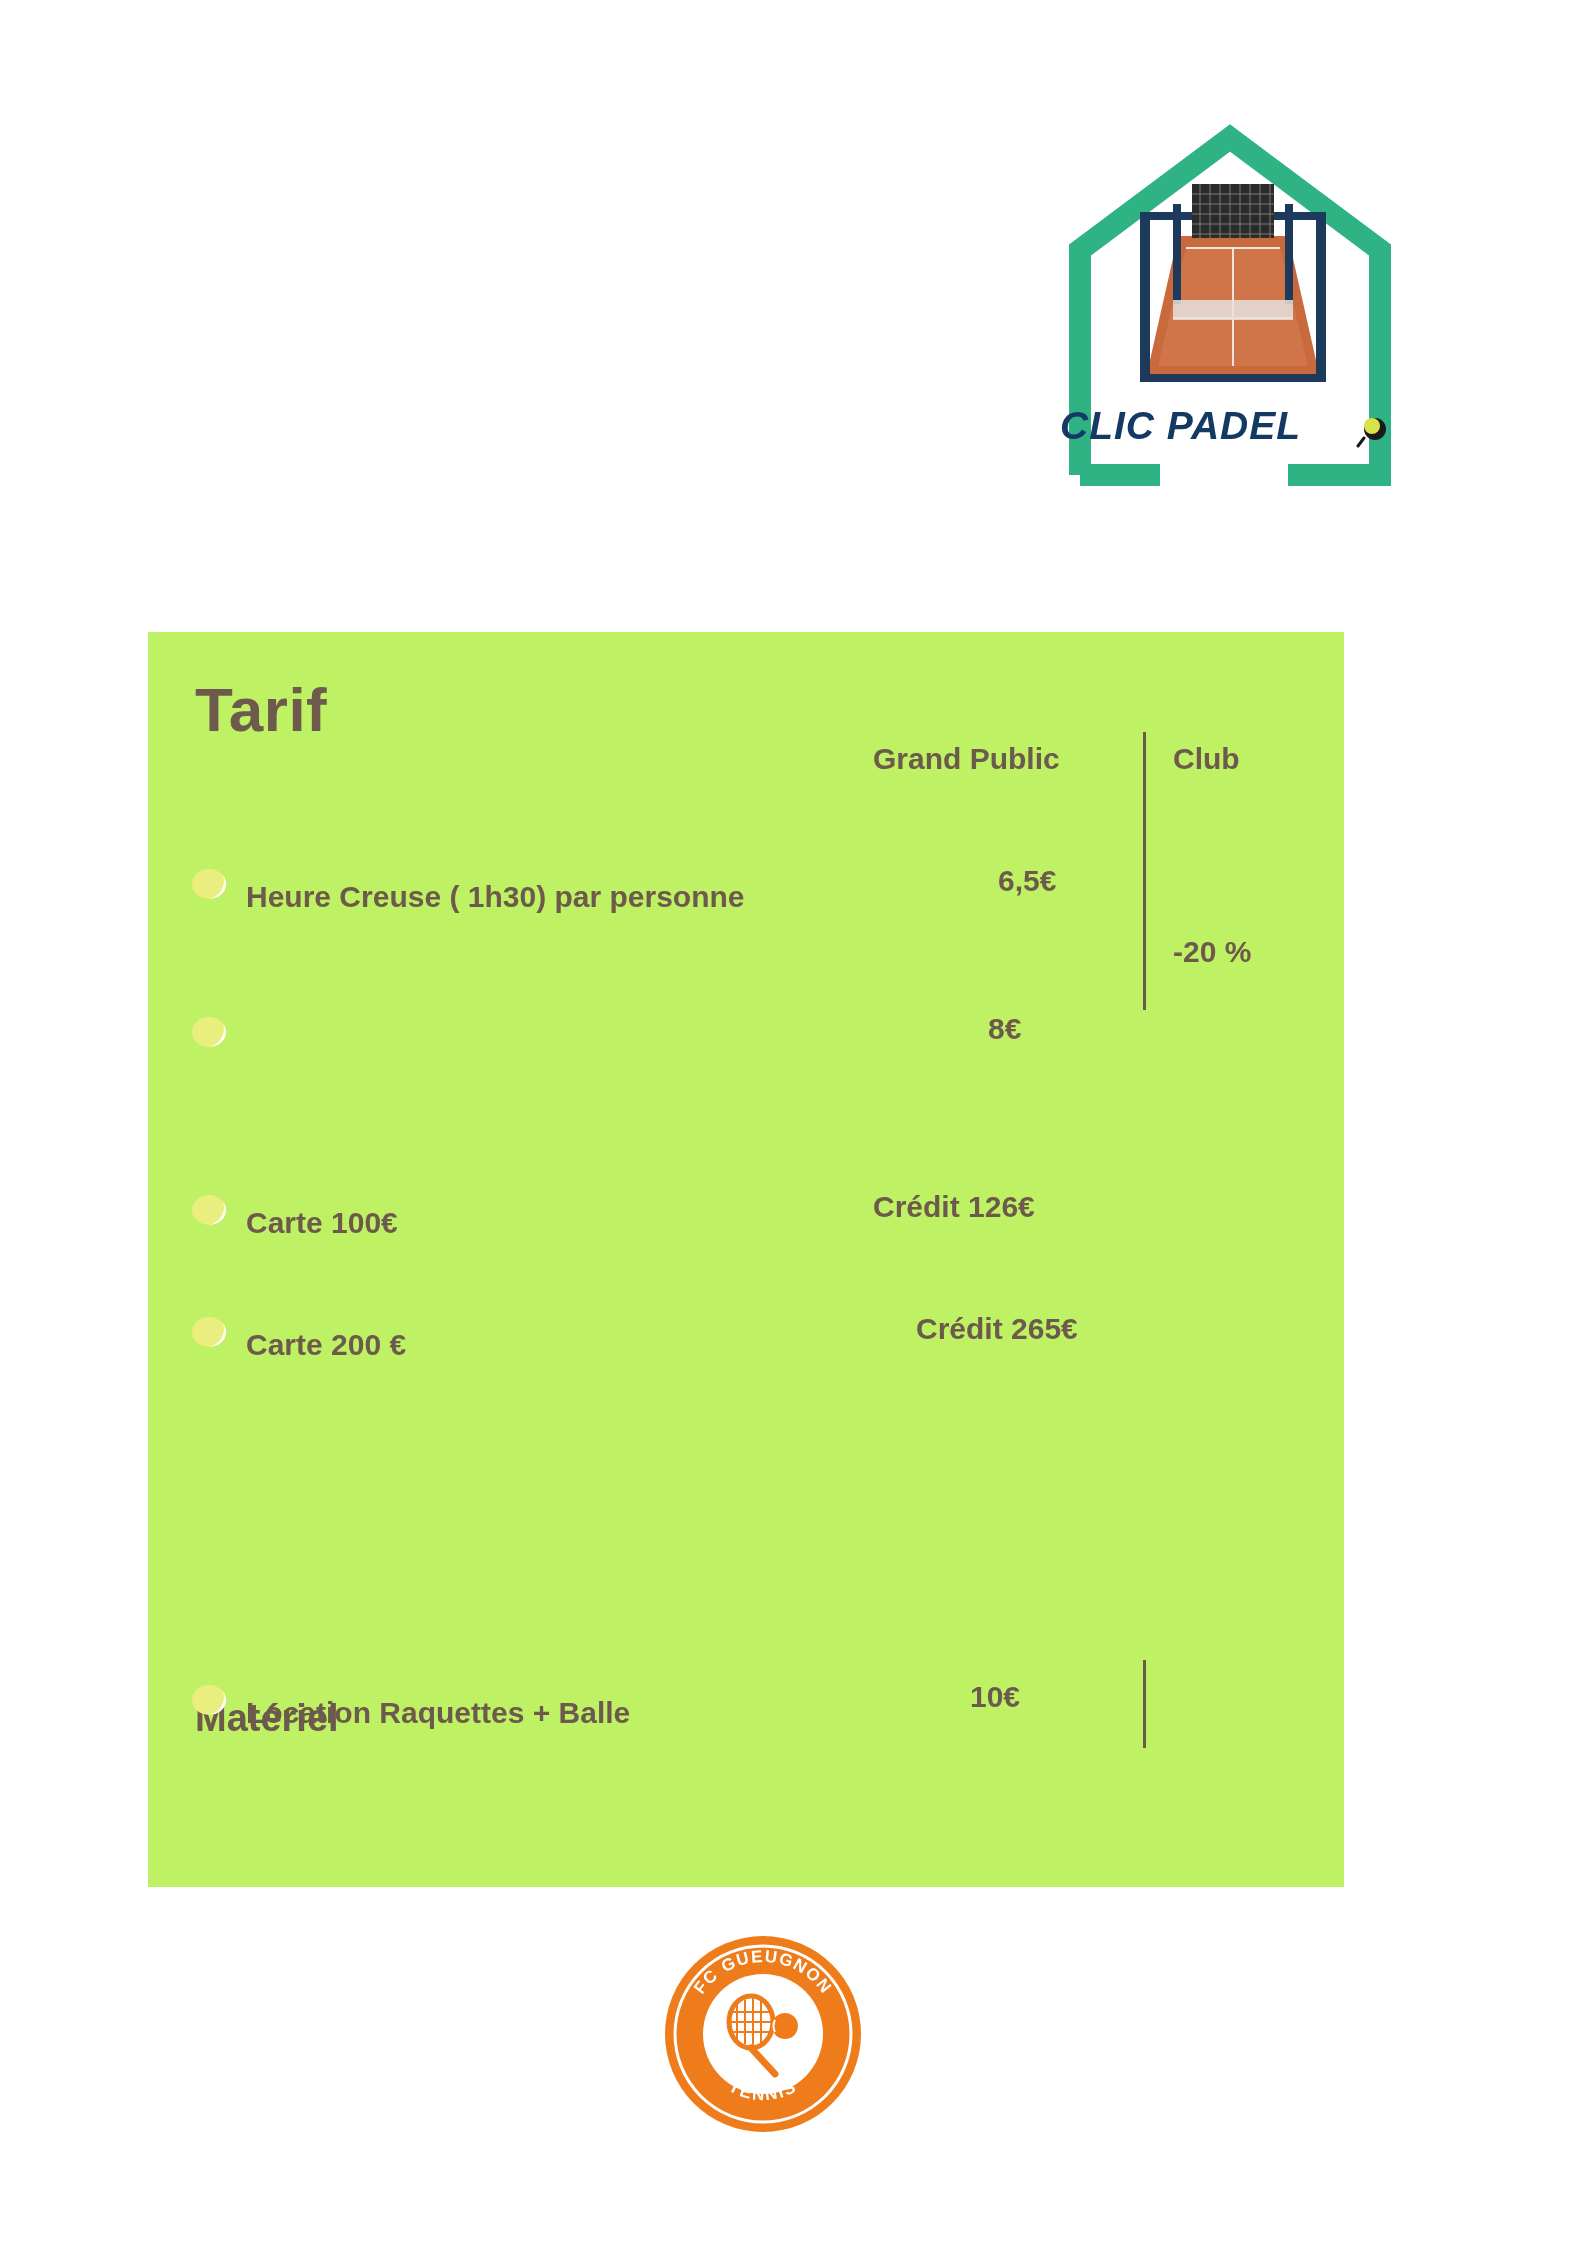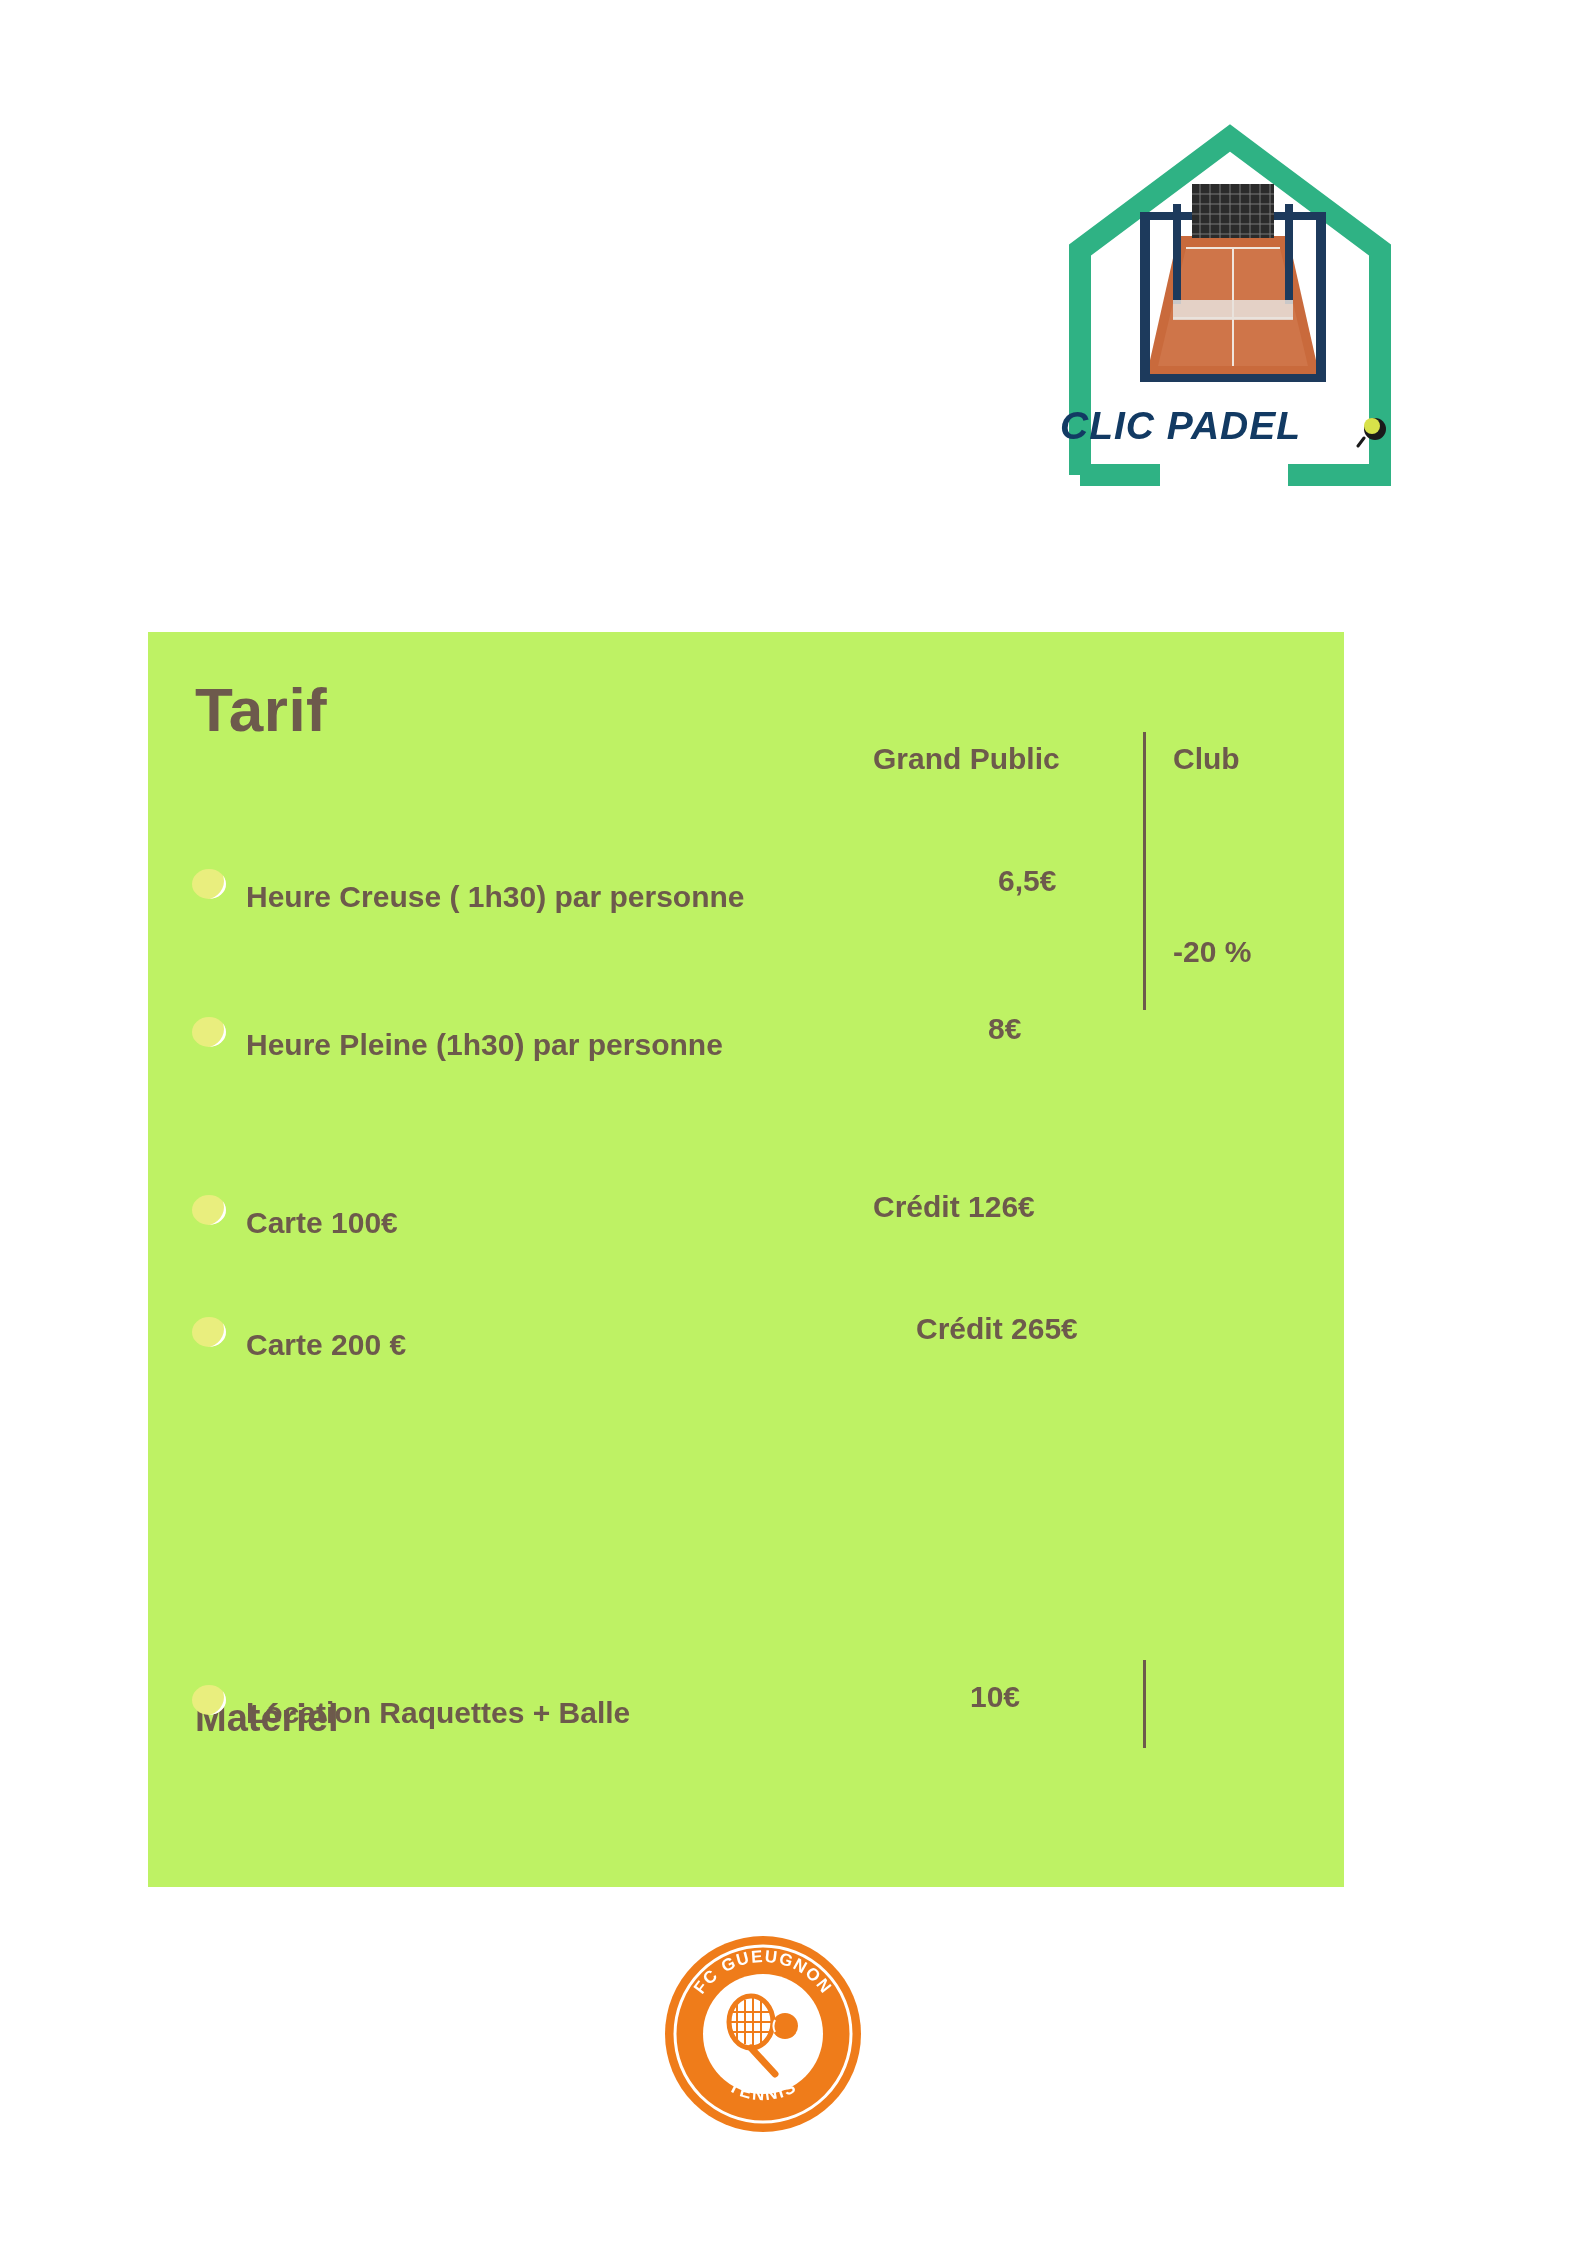--- a/index.html
+++ b/index.html
@@ -293,21 +293,20 @@
   <div class="discount">-20 %</div>
 
   <div class="row" style="top:232px;">
     <span class="ball"></span>
     <span class="label">Heure Creuse ( 1h30) par personne</span>
     <span class="price" style="left:812px;margin-left:38px;">6,5€</span>
   </div>
 
   <div class="row" style="top:380px;">
     <span class="ball"></span>
-    <span class="label">Heure Pleine (1h30) par personne</span>
     <span class="price" style="left:840px;">8€</span>
   </div>
 
   <div class="row" style="top:558px;">
     <span class="ball"></span>
     <span class="label">Carte 100€</span>
     <span class="price" style="left:725px;">Crédit 126€</span>
   </div>
 
   <div class="row" style="top:680px;">

